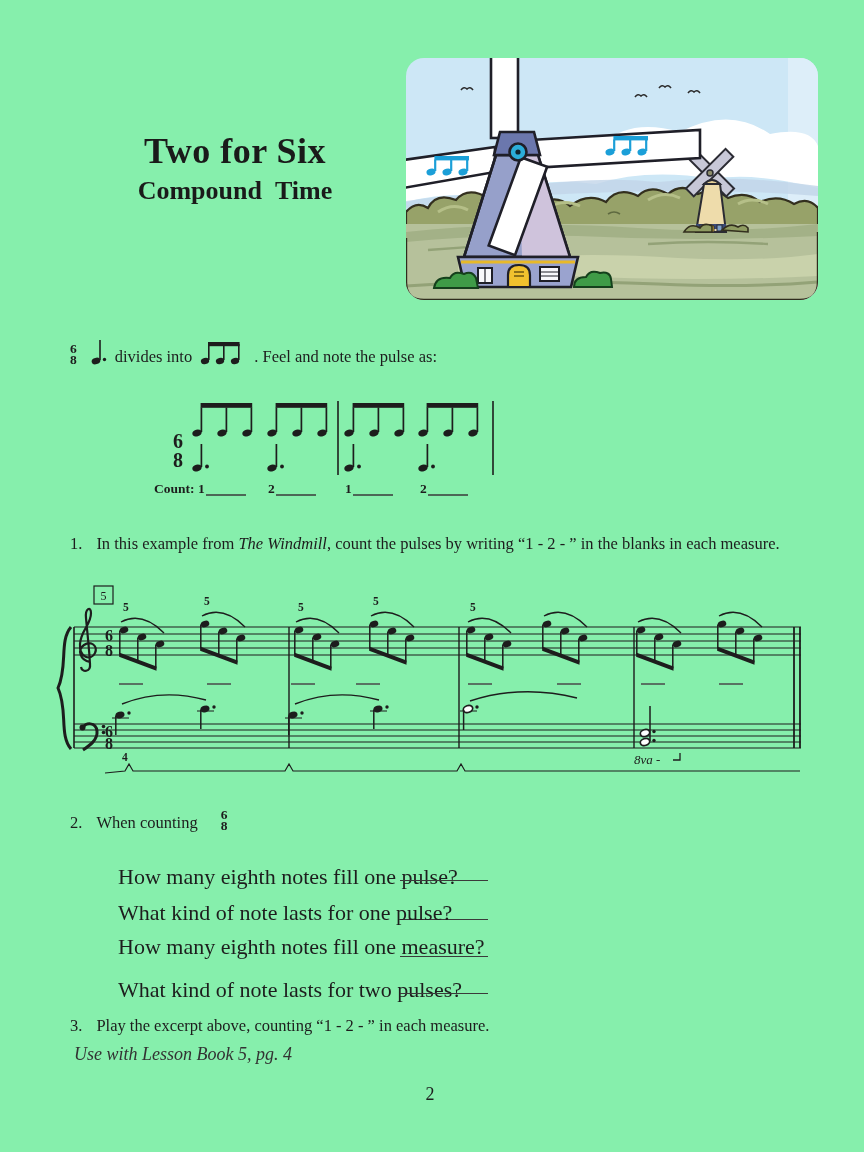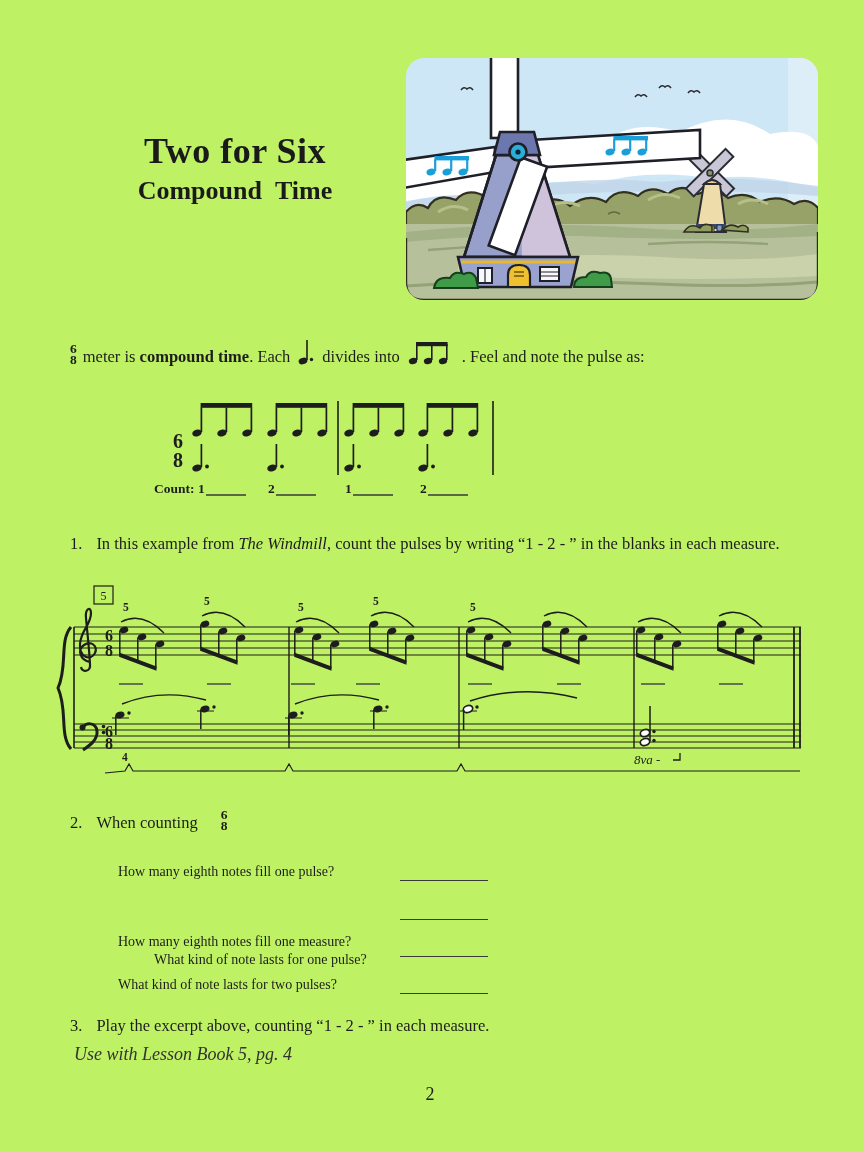--- a/index.html
+++ b/index.html
@@ -1,31 +1,31 @@
 <!DOCTYPE html>
 <html><head>
 <meta charset="utf-8">
 <style>
   html,body{margin:0;padding:0;background:#ffffff;}
-  #page{position:relative;width:864px;height:1152px;background:#bef264;overflow:hidden;
+  #page{position:relative;width:864px;height:1152px;background:#86efac;overflow:hidden;
         font-family:"Liberation Serif", serif;color:#1d1d1d;}
   .abs{position:absolute;}
   
   #title-block{left:85px;top:130px;width:300px;text-align:center;}
   #title-main{font-size:36px;font-weight:bold;letter-spacing:0.5px;line-height:42px;color:#1a1a1a;}
   #title-sub{font-size:26px;font-weight:bold;margin-top:4px;word-spacing:7px;color:#1a1a1a;}
   
   #intro{left:70px;top:336px;display:flex;align-items:flex-end;white-space:nowrap;font-size:16.5px;}
   .meter{display:inline-block;text-align:center;font-weight:bold;font-size:13.5px;line-height:10.5px;margin:0 6px 2px 0;}
   .meter span{display:block;}
   .msym{margin:0 8px 1px 8px;}
   
   .qline{left:70px;font-size:16.5px;white-space:nowrap;display:flex;align-items:flex-end;}
   .qnum{margin-right:14px;}
-  .q2item{left:118px;font-size:14px;white-space:nowrap;}
+  .q2item{left:118px;font-size:22px;white-space:nowrap;}
   .blankline{position:absolute;left:400px;width:88px;border-bottom:1.4px solid #3a3a3a;height:16px;}
   #footer-note{left:74px;top:1044px;font-size:18px;font-style:italic;color:#333;}
   #page-num{left:415px;top:1084px;font-size:18px;width:30px;text-align:center;}
   svg text{font-family:"Liberation Serif", serif;}
 </style>
 </head>
 <body>
 
 <div id="page">
 
@@ -118,21 +118,20 @@
 
       <path d="M8,202 L8,246 Q8,264 26,264 L402,264 Q420,264 420,246 L420,196" fill="none" stroke="#2f2b1d" stroke-width="2.4"></path>
     </g>
   </svg>
 
   <div class="abs" id="intro">
     <span class="meter">
       <span>6</span>
       <span>8</span>
     </span>
-    <span><span>meter is</span>&nbsp;<b>compound time</b><span>. Each</span></span>
     <svg class="msym" width="16" height="30" viewBox="0 0 16 30">
       <ellipse cx="5" cy="25" rx="4.4" ry="3.2" fill="#1d1d1d" transform="rotate(-15 5 25)"></ellipse>
       <line x1="9" y1="24" x2="9" y2="4" stroke="#1d1d1d" stroke-width="1.6"></line>
       <circle cx="13.5" cy="23.5" r="1.7" fill="#1d1d1d"></circle>
     </svg>
     <span>divides into</span>
     <svg class="msym" width="46" height="27" viewBox="0 0 46 27">
       <ellipse cx="5" cy="22" rx="4.2" ry="3.1" fill="#1d1d1d" transform="rotate(-15 5 22)"></ellipse>
       <ellipse cx="20" cy="22" rx="4.2" ry="3.1" fill="#1d1d1d" transform="rotate(-15 20 22)"></ellipse>
       <ellipse cx="35" cy="22" rx="4.2" ry="3.1" fill="#1d1d1d" transform="rotate(-15 35 22)"></ellipse>
@@ -283,21 +282,21 @@
     <span style="margin-right:23px;">When counting</span>
     <span class="meter">
       <span>6</span>
       <span>8</span>
     </span>
   </div>
   <div class="abs q2item" style="top:864px;">How many eighth notes fill one pulse?</div>
   <div class="blankline" style="top:864px;"></div>
   <div class="abs q2item" style="top:934px;">How many eighth notes fill one measure?</div>
   <div class="blankline" style="top:903px;"></div>
-  <div class="abs q2item" style="top:952px;margin-left:36px;">What kind of note lasts for one pulse?</div>
+  <div class="abs q2item" style="top:900px;">What kind of note lasts for one pulse?</div>
   <div class="blankline" style="top:940px;"></div>
   <div class="abs q2item" style="top:977px;">What kind of note lasts for two pulses?</div>
   <div class="blankline" style="top:977px;"></div>
 
   <div class="abs qline" style="top:1016px;">
     <span class="qnum">3.</span>
     <span>Play the excerpt above, counting “1 - 2 - ” in each measure.</span>
   </div>
 
   <div class="abs" id="footer-note">Use with Lesson Book 5, pg. 4</div>

